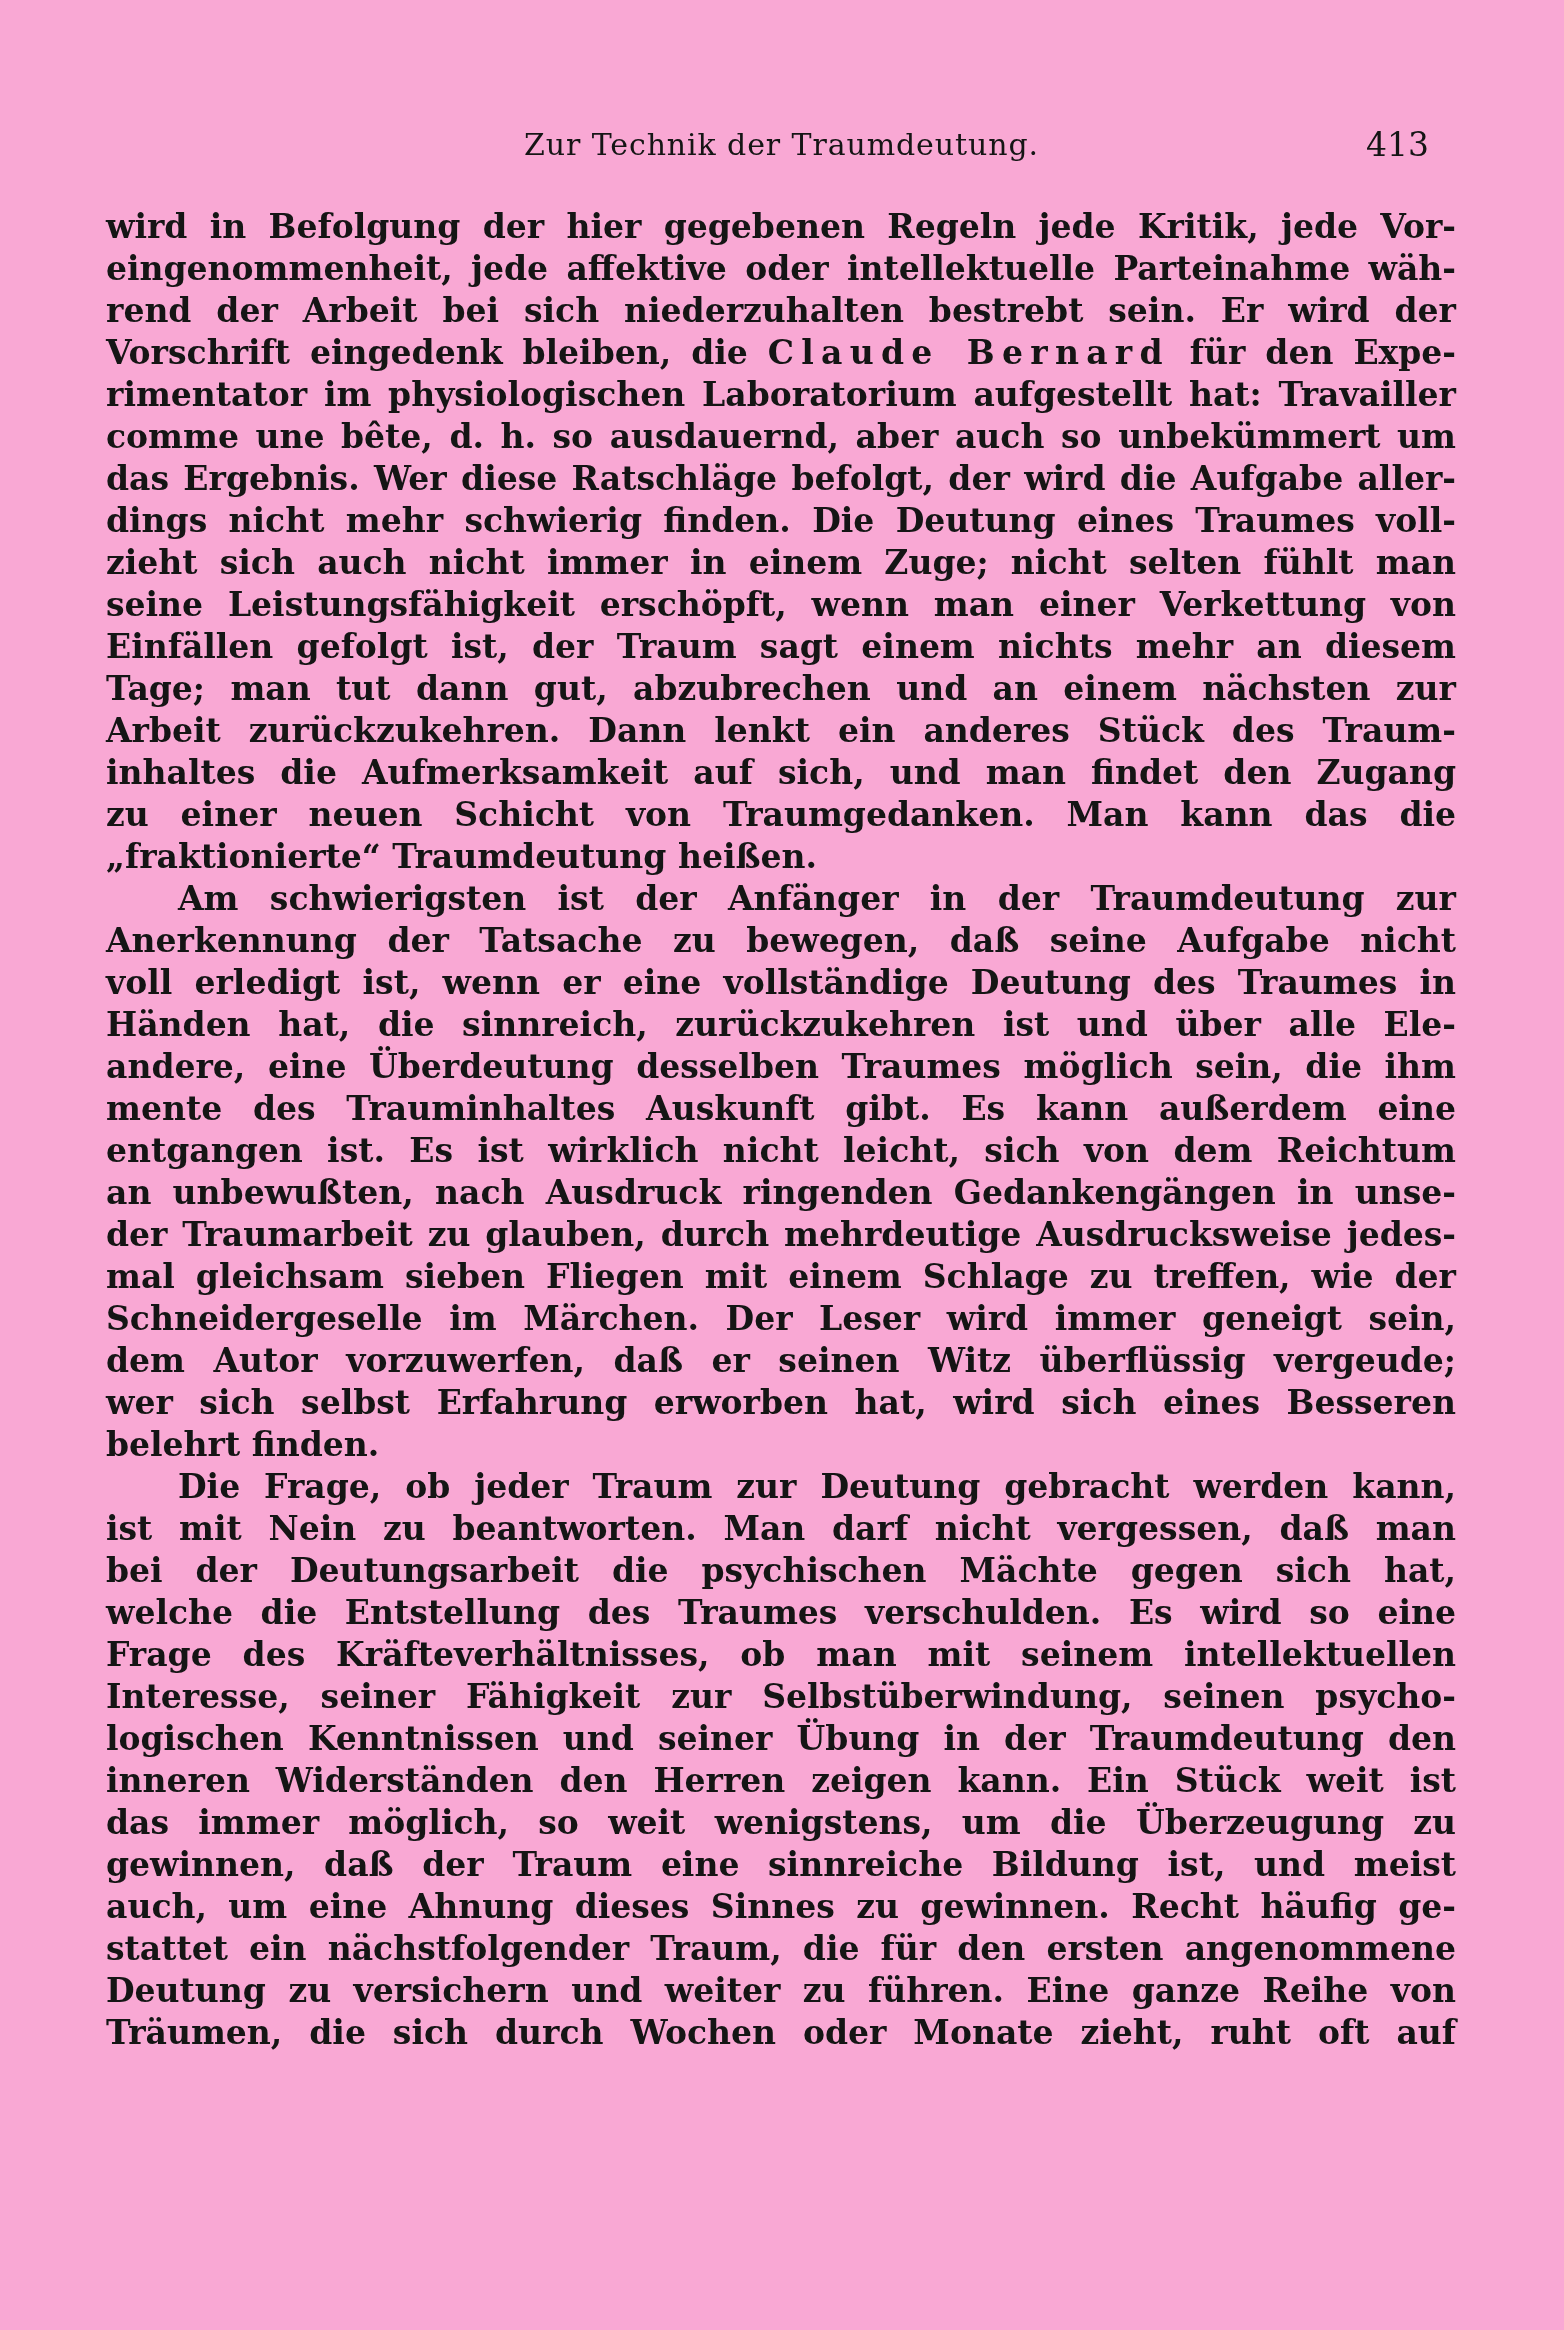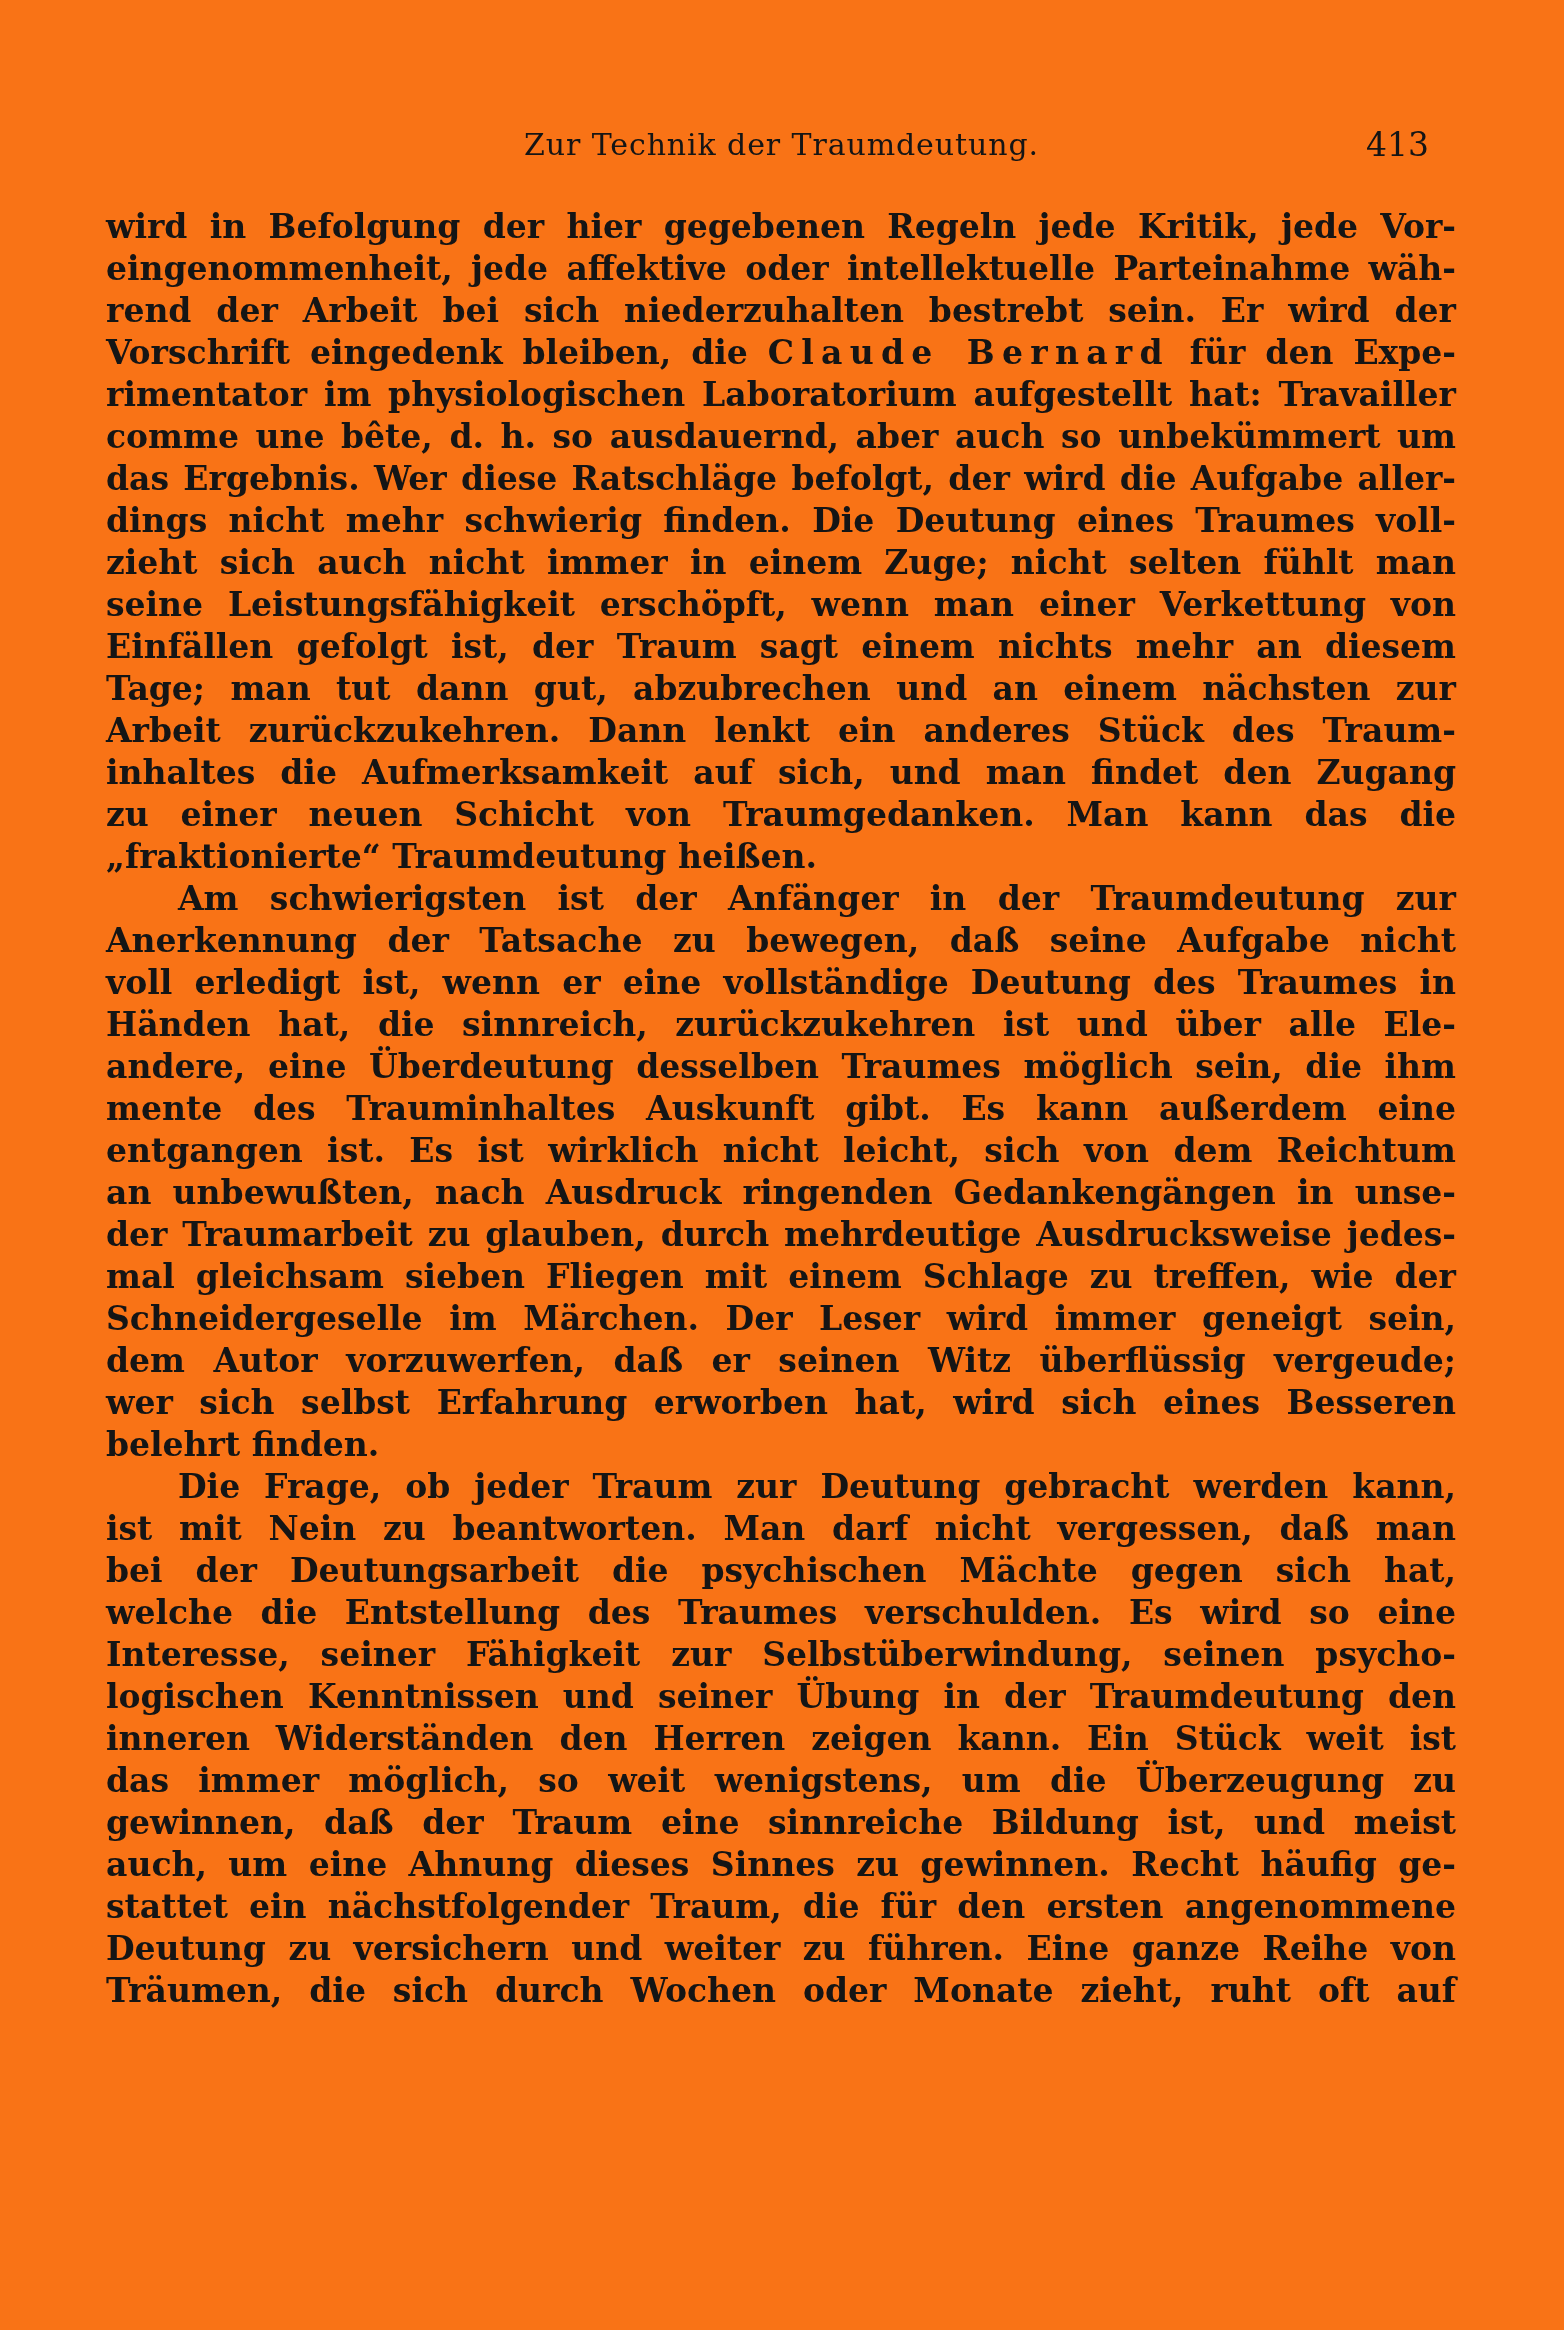--- a/index.html
+++ b/index.html
@@ -4,21 +4,21 @@
 <style>
   html, body {
     margin: 0;
     padding: 0;
     background: #ffffff;
   }
   .page {
     position: relative;
     width: 1564px;
     height: 2331px;
-    background: #f97316;
+    background: #f9a8d4;
     box-sizing: border-box;
     padding: 124px 107px 0 106px;
     font-family: "DejaVu Serif", "Liberation Serif", serif;
     color: #151515;
     overflow: hidden;
   }
   .running-head {
     position: relative;
     height: 41px;
     margin-bottom: 41px;
@@ -107,20 +107,21 @@
         <div class="line">Schneidergeselle im Märchen. Der Leser wird immer geneigt sein,</div>
         <div class="line">dem Autor vorzuwerfen, daß er seinen Witz überflüssig vergeude;</div>
         <div class="line">wer sich selbst Erfahrung erworben hat, wird sich eines Besseren</div>
         <div class="line last">belehrt finden.</div>
       </div>
       <div class="paragraph">
         <div class="line indent">Die Frage, ob jeder Traum zur Deutung gebracht werden kann,</div>
         <div class="line">ist mit Nein zu beantworten. Man darf nicht vergessen, daß man</div>
         <div class="line">bei der Deutungsarbeit die psychischen Mächte gegen sich hat,</div>
         <div class="line">welche die Entstellung des Traumes verschulden. Es wird so eine</div>
+        <div class="line">Frage des Kräfteverhältnisses, ob man mit seinem intellektuellen</div>
         <div class="line">Interesse, seiner Fähigkeit zur Selbstüberwindung, seinen psycho-</div>
         <div class="line">logischen Kenntnissen und seiner Übung in der Traumdeutung den</div>
         <div class="line">inneren Widerständen den Herren zeigen kann. Ein Stück weit ist</div>
         <div class="line">das immer möglich, so weit wenigstens, um die Überzeugung zu</div>
         <div class="line">gewinnen, daß der Traum eine sinnreiche Bildung ist, und meist</div>
         <div class="line">auch, um eine Ahnung dieses Sinnes zu gewinnen. Recht häufig ge-</div>
         <div class="line">stattet ein nächstfolgender Traum, die für den ersten angenommene</div>
         <div class="line">Deutung zu versichern und weiter zu führen. Eine ganze Reihe von</div>
         <div class="line">Träumen, die sich durch Wochen oder Monate zieht, ruht oft auf</div>
       </div>

